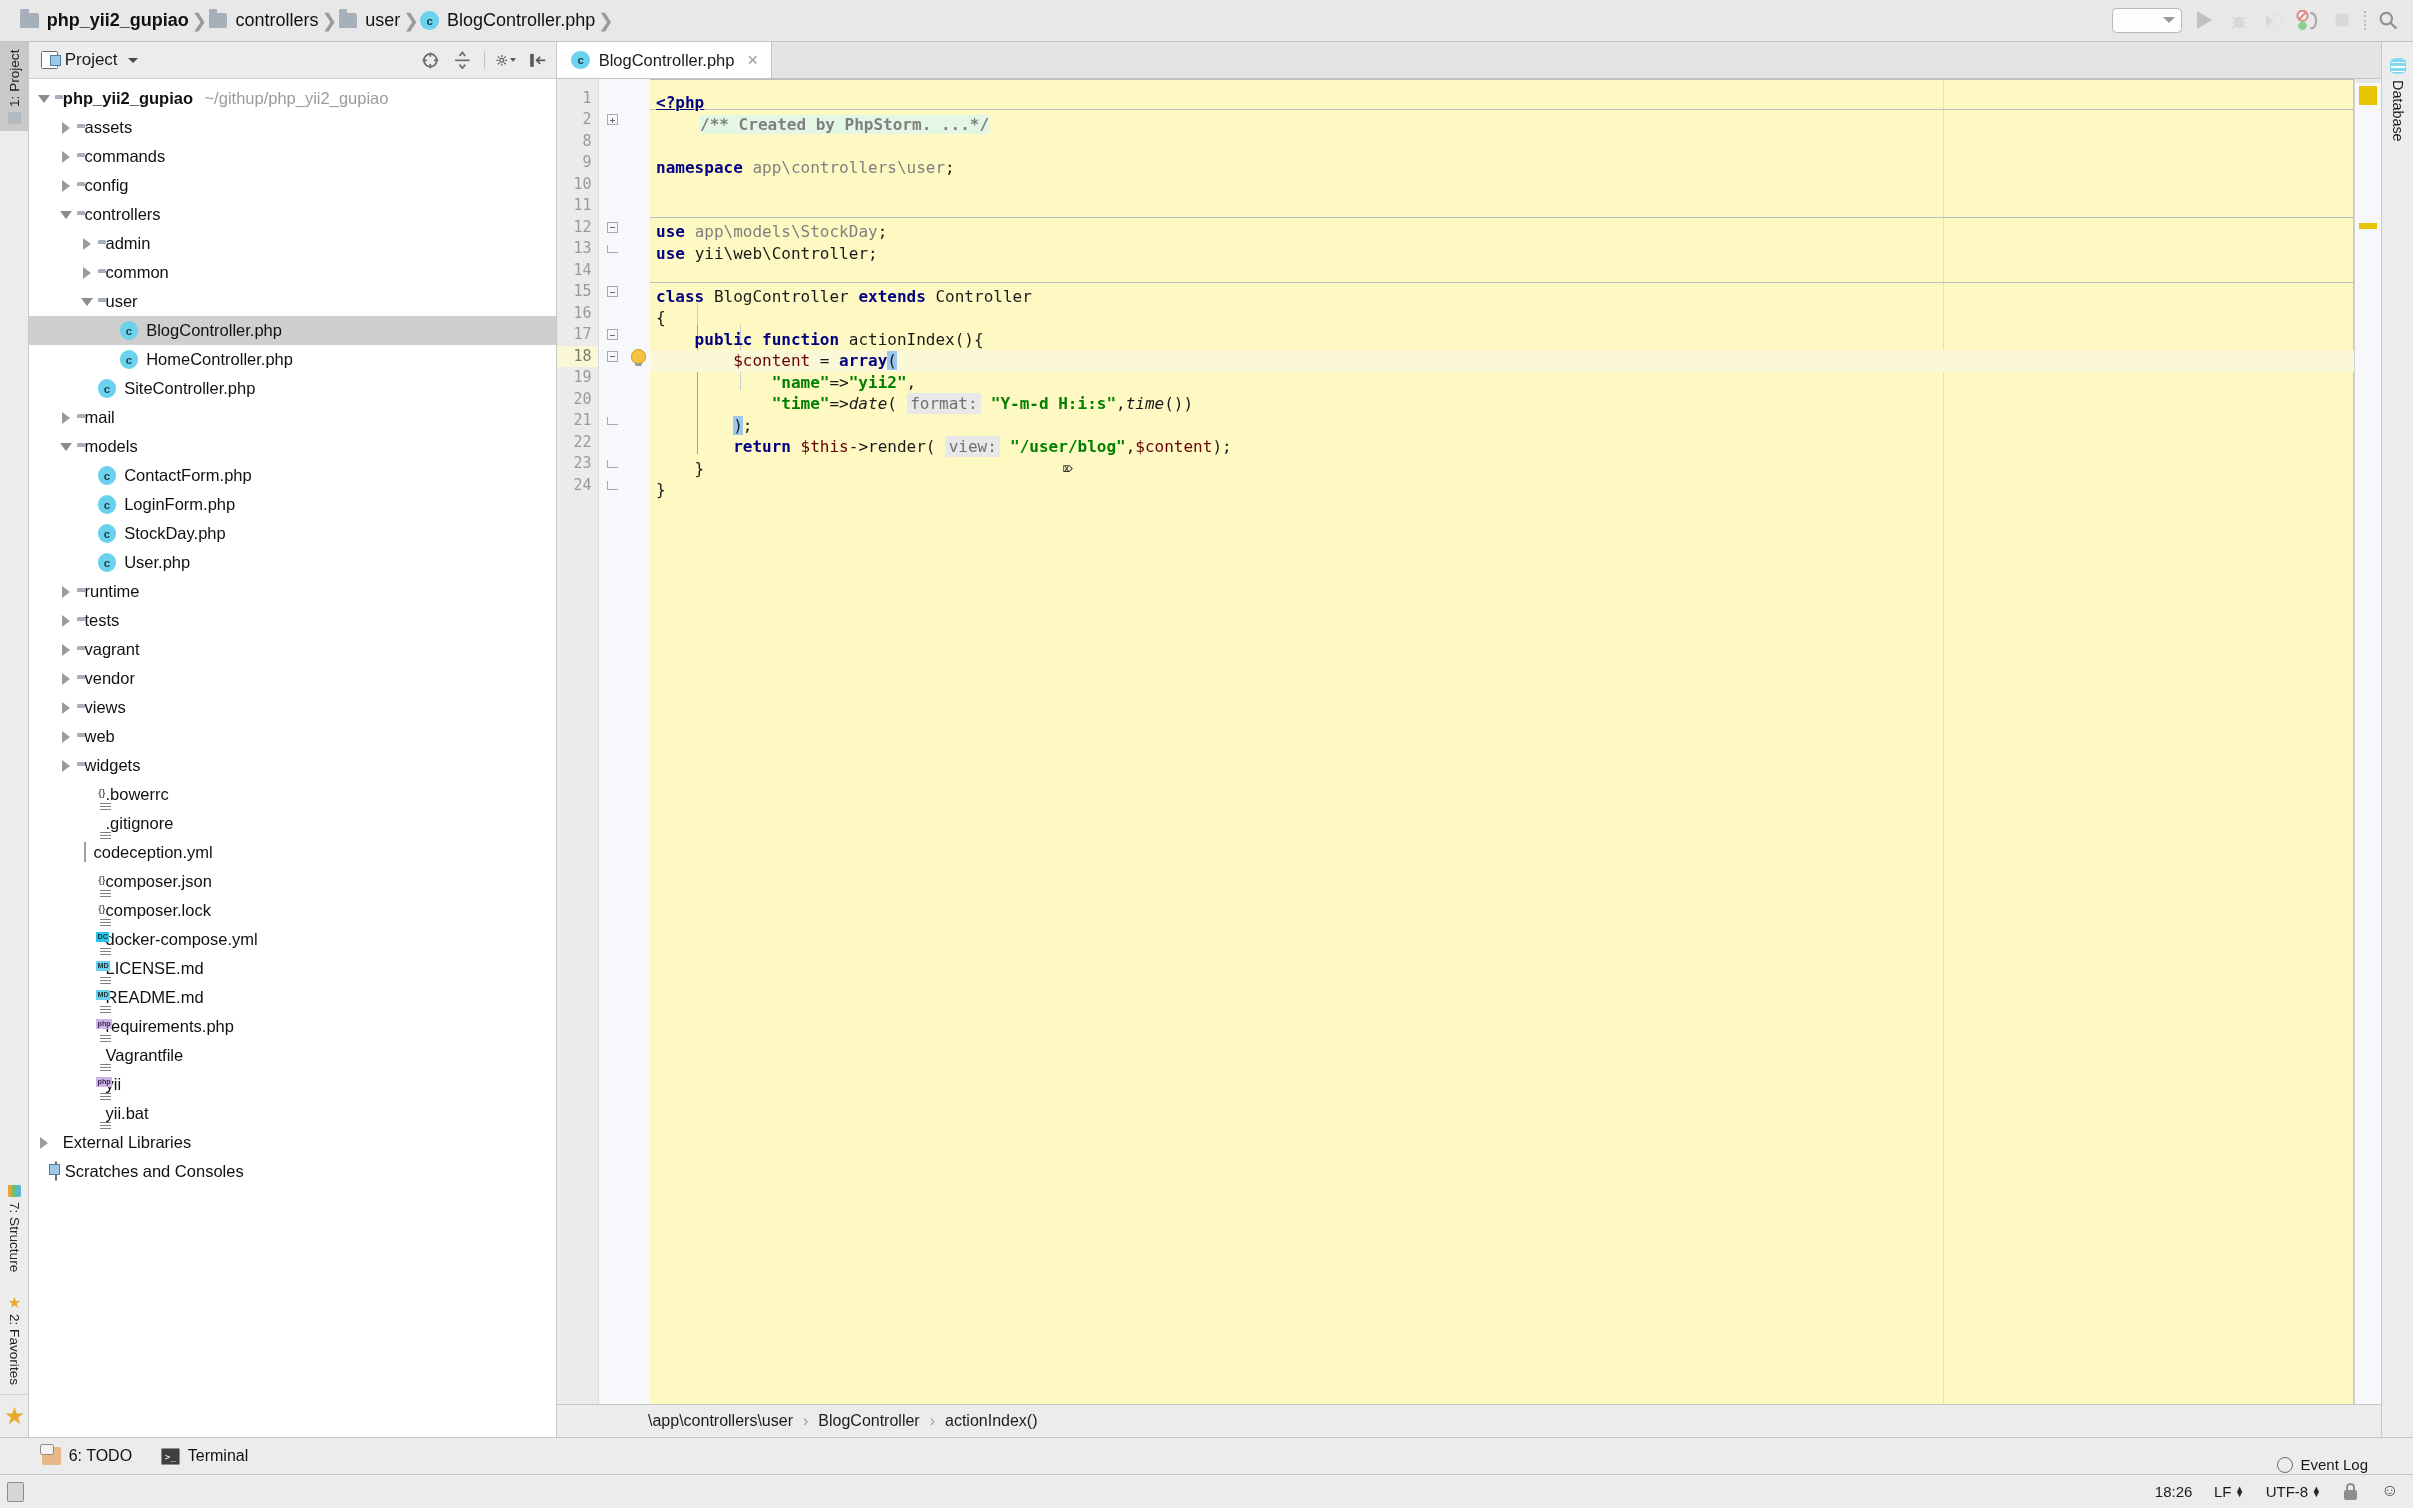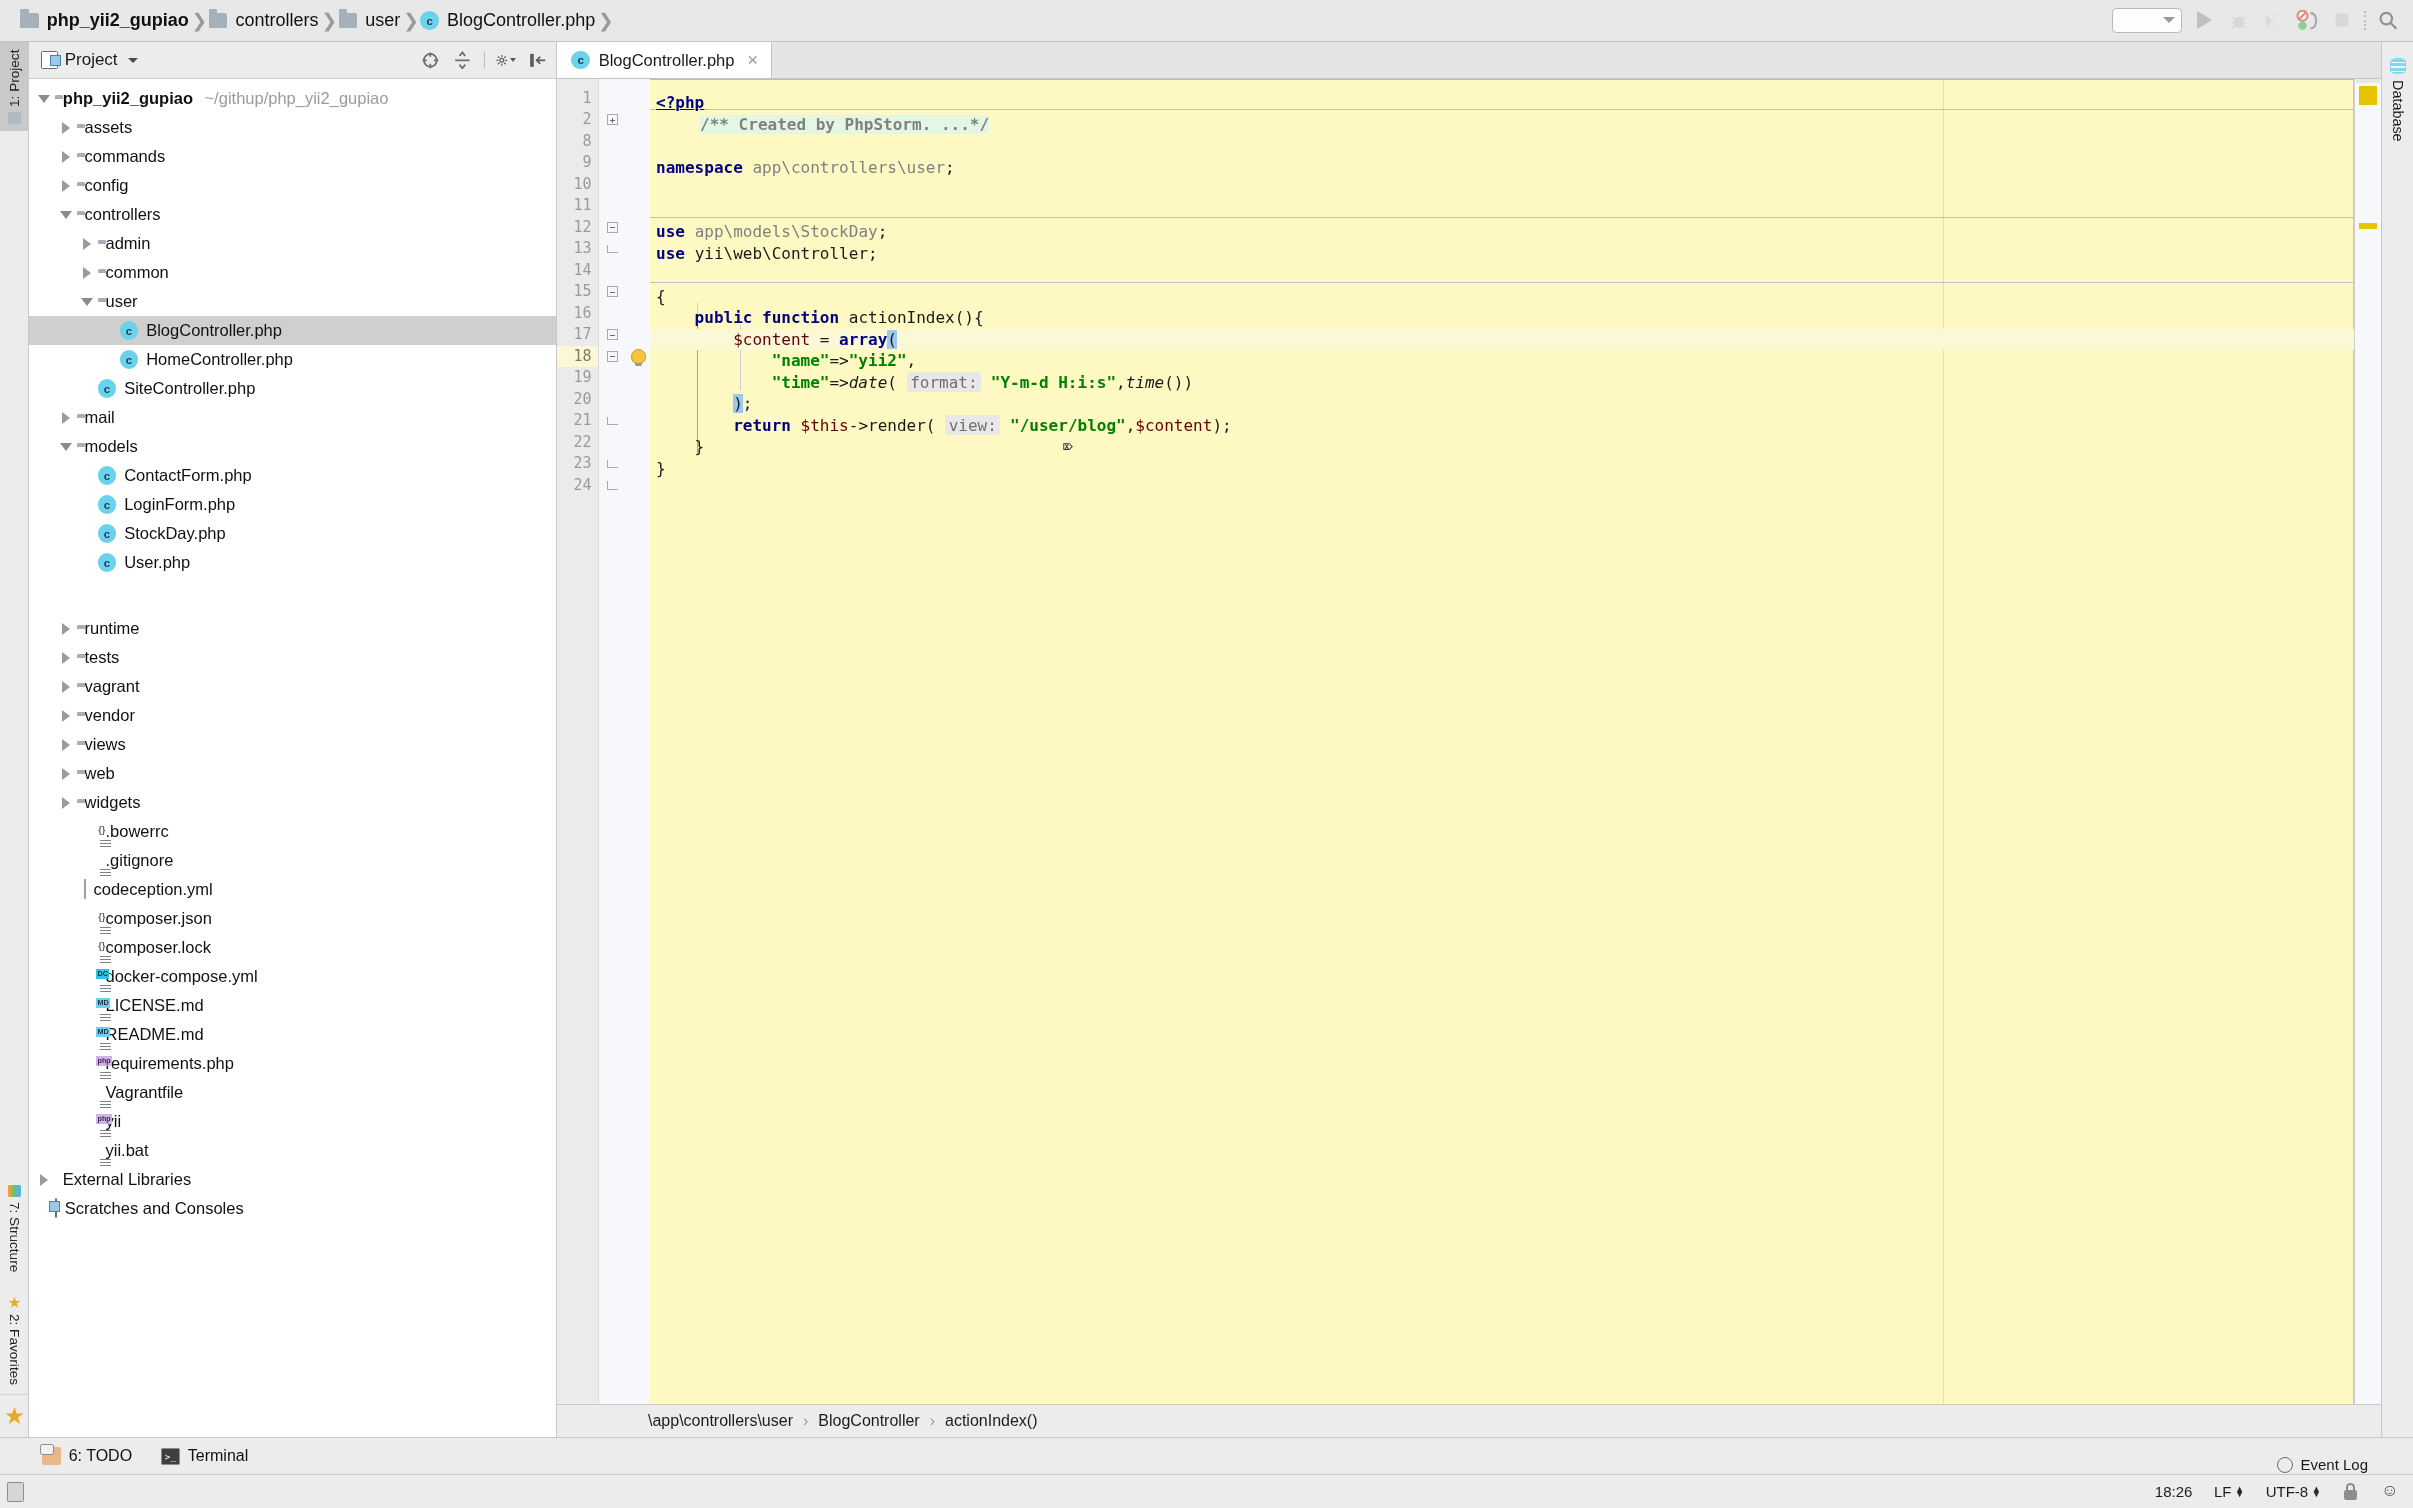--- a/index.html
+++ b/index.html
@@ -500,21 +500,21 @@
             </span>
             <span class="name">StockDay.php</span>
           </div>
           <div class="row" style="padding-left: 47px;">
             <span class="tw"></span>
             <span class="f-ic">
               <span class="ic-class">c</span>
             </span>
             <span class="name">User.php</span>
           </div>
-          <div class="row" style="padding-left: 26px; margin-top: 37px;">
+          <div class="row" style="padding-left: 26px;">
             <span class="tw">
               <span class="arrow-r"></span>
             </span>
             <span class="f-ic"><span class="ic-folder"></span></span>
             <span class="name">runtime</span>
           </div>
           <div class="row" style="padding-left: 26px;">
             <span class="tw">
               <span class="arrow-r"></span>
             </span>
@@ -733,20 +733,21 @@
 
           <div class="cl"><span class="kw" style="text-decoration:underline;">&lt;?php</span></div>
           <div class="cl"><span class="cmt">/** Created by PhpStorm. ...*/</span></div>
           <div class="cl"> </div>
           <div class="cl"><span class="kw">namespace</span> <span class="ns">app\controllers\user</span><span class="plain">;</span></div>
           <div class="cl"> </div>
           <div class="cl"> </div>
           <div class="cl"><span class="kw">use</span> <span class="ns">app\models\StockDay</span><span class="plain">;</span></div>
           <div class="cl"><span class="kw">use</span> <span class="plain">yii\web\Controller;</span></div>
           <div class="cl"> </div>
+          <div class="cl"><span class="kw">class</span> <span class="plain">BlogController </span><span class="kw">extends</span> <span class="plain">Controller</span></div>
           <div class="cl"><span class="plain">{</span></div>
           <div class="cl"><span class="plain">    </span><span class="kw">public function</span> <span class="plain">actionIndex(){</span></div>
           <div class="cl cur"><span class="plain">        </span><span class="var">$content</span><span class="plain"> = </span><span class="kw">array</span><span class="selp">(</span></div>
           <div class="cl"><span class="plain">            </span><span class="str">"name"</span><span class="plain">=&gt;</span><span class="str">"yii2"</span><span class="plain">,</span></div>
           <div class="cl"><span class="plain">            </span><span class="str">"time"</span><span class="plain">=&gt;</span><span class="ital">date</span><span class="plain">( </span><span class="hint">format:</span><span class="plain"> </span><span class="str">"Y-m-d H:i:s"</span><span class="plain">,</span><span class="ital">time</span><span class="plain">())</span></div>
           <div class="cl"><span class="plain">        </span><span class="selp">)</span><span class="plain">;</span></div>
           <div class="cl"><span class="plain">        </span><span class="kw">return</span> <span class="var">$this</span><span class="plain">-&gt;render( </span><span class="hint">view:</span><span class="plain"> </span><span class="str">"/user/blog"</span><span class="plain">,</span><span class="var">$content</span><span class="plain">);</span></div>
           <div class="cl"><span class="plain">    }</span><span style="margin-left:359px;" class="caret-i">⌦</span></div>
           <div class="cl"><span class="plain">}</span></div>
         </div>

